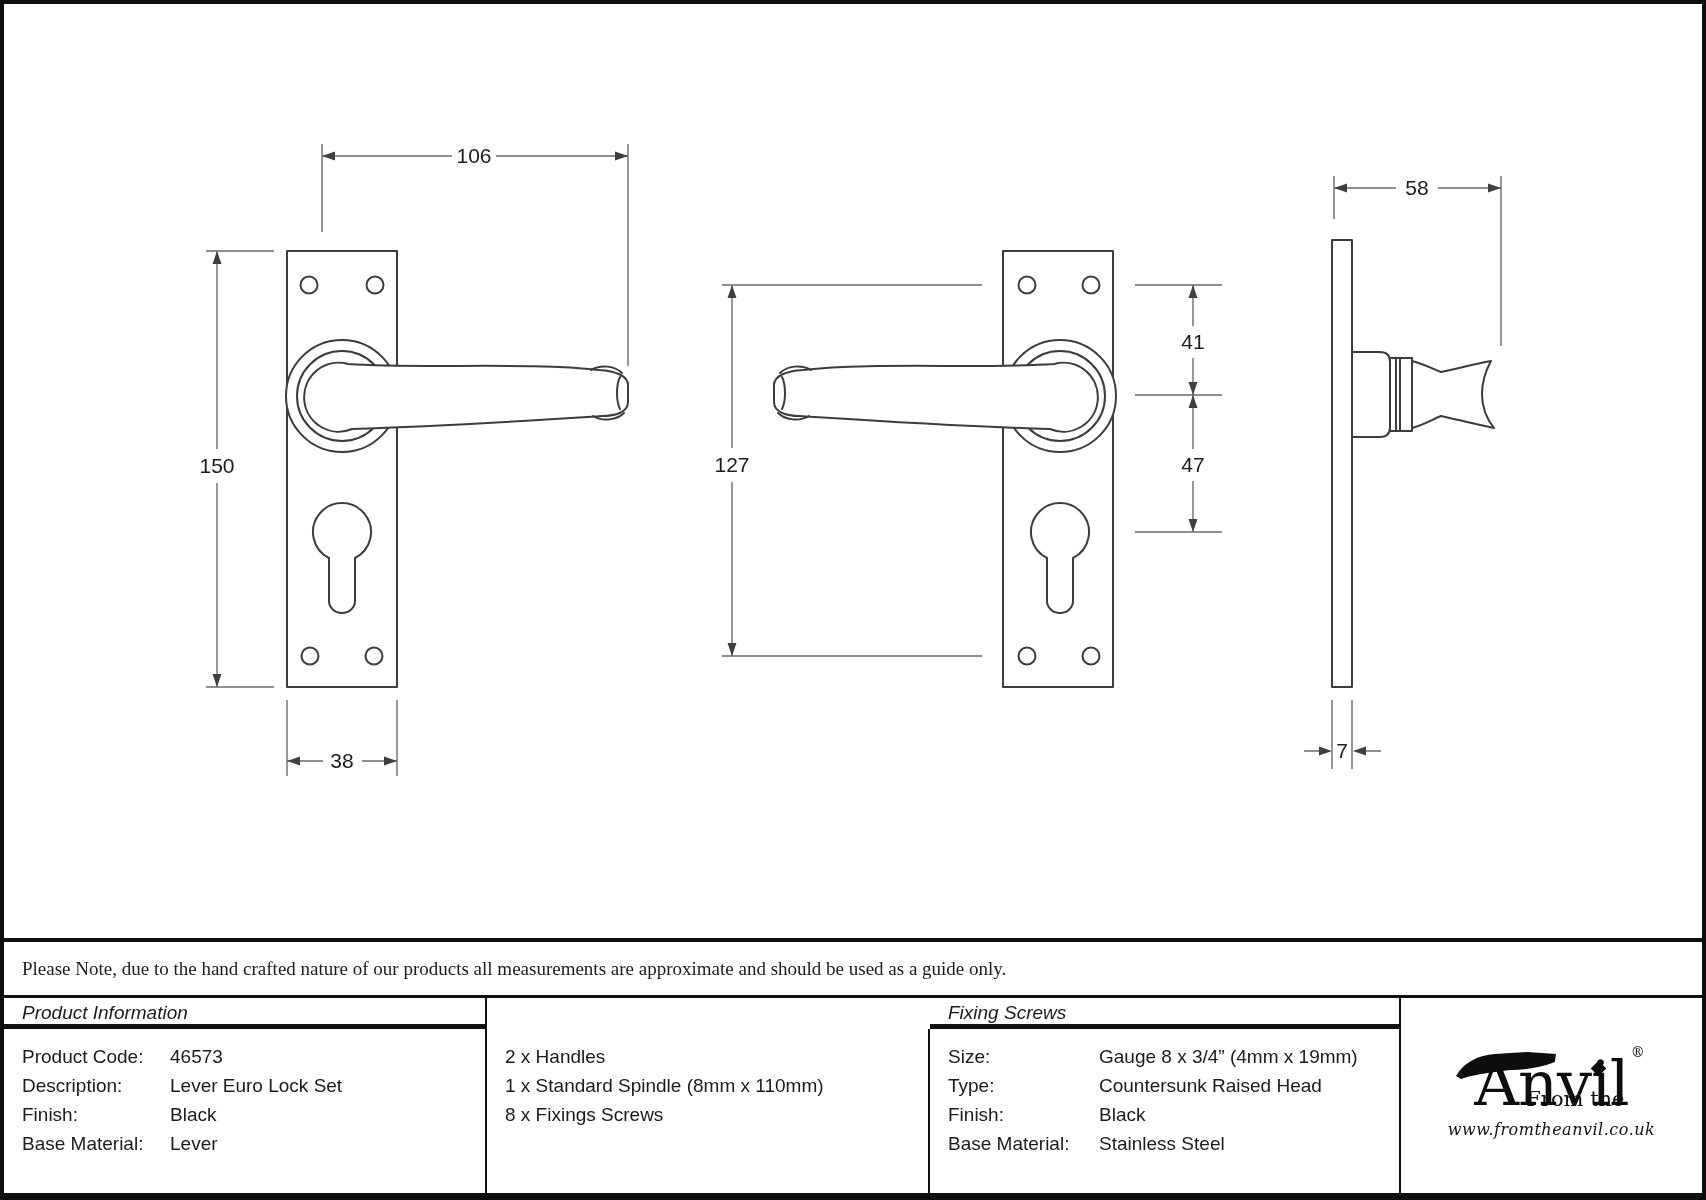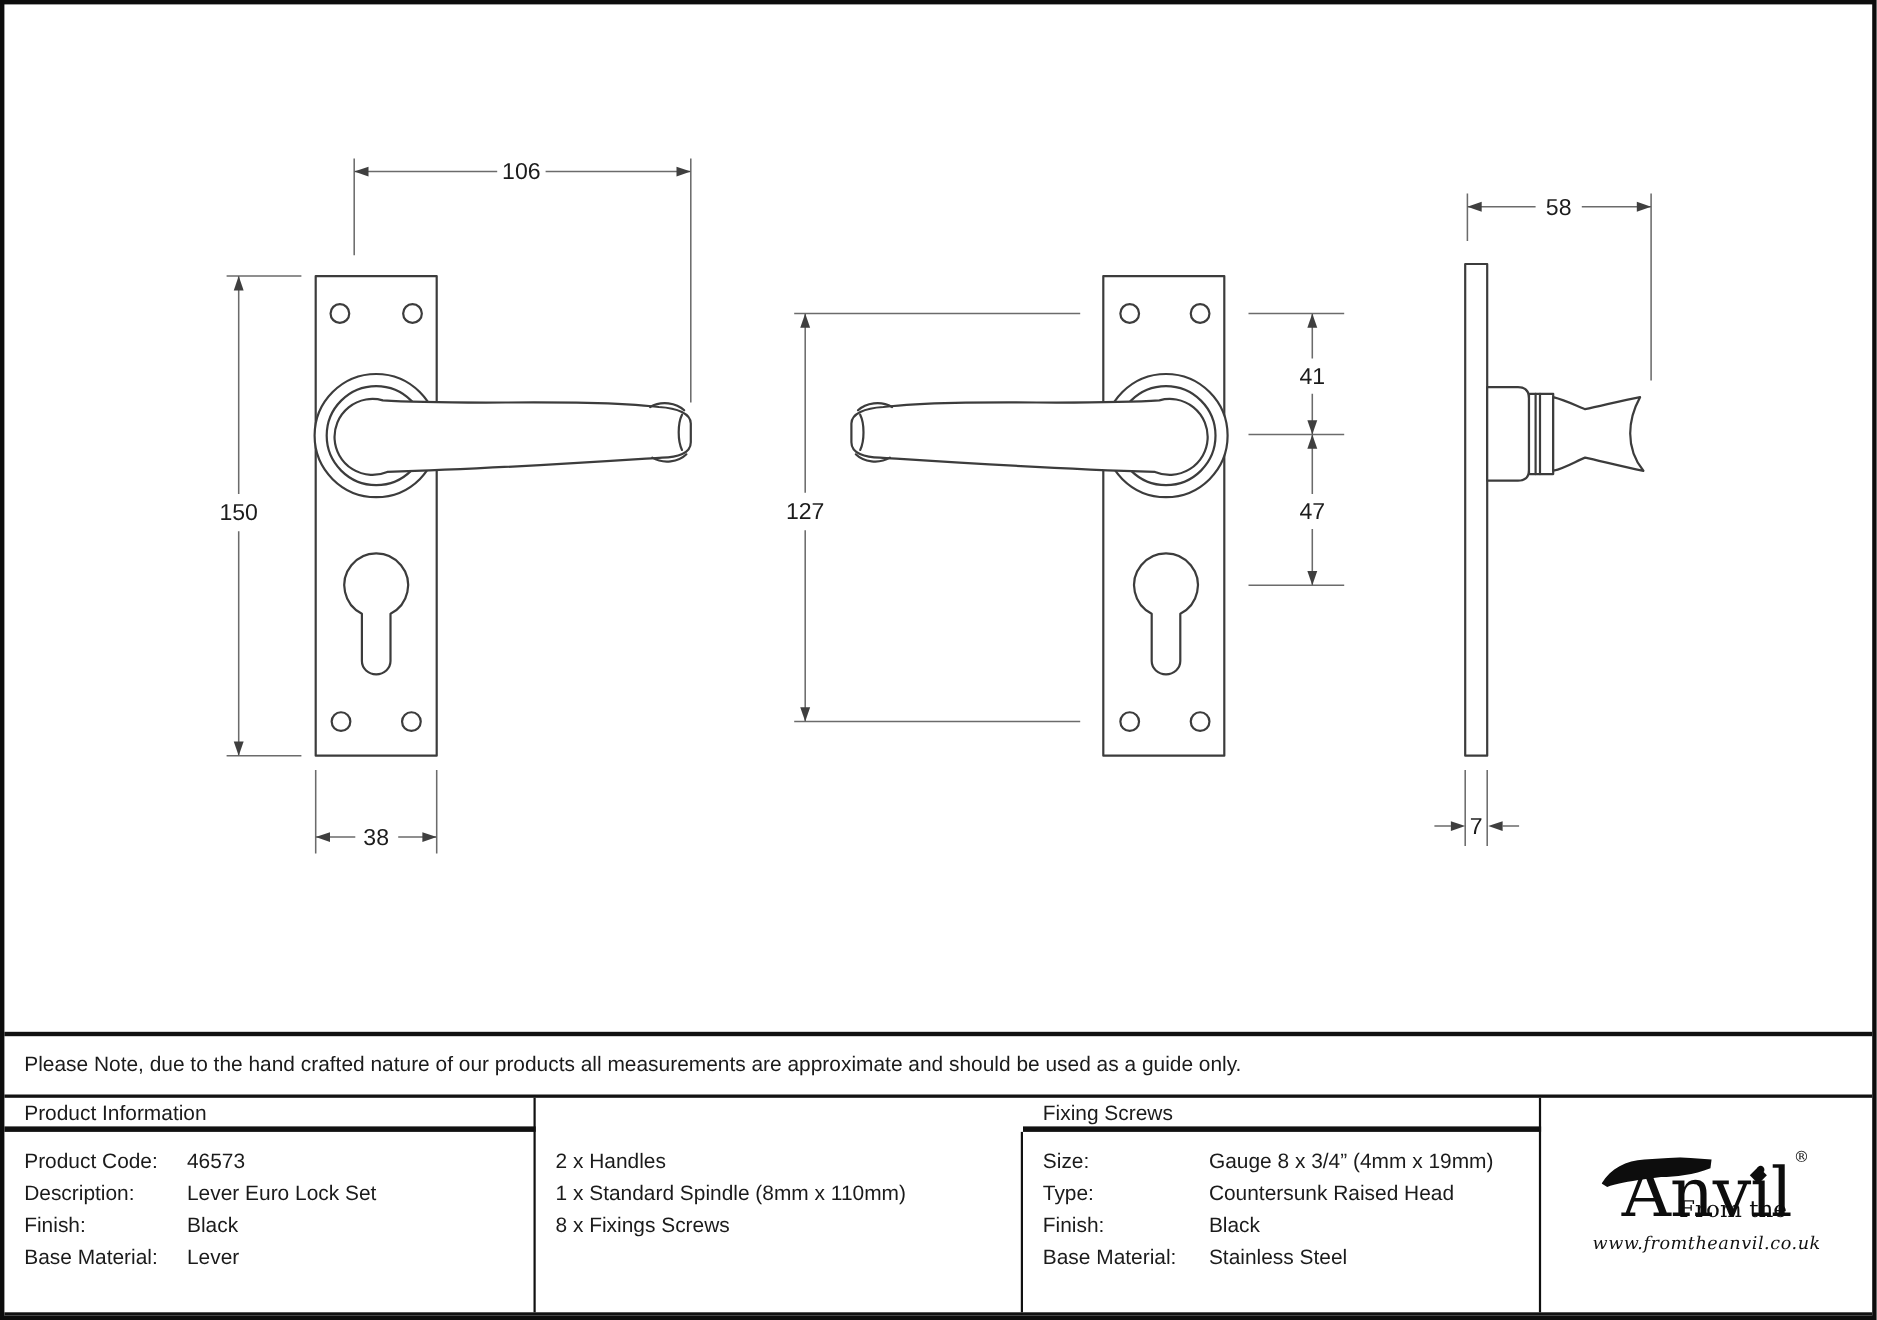--- a/index.html
+++ b/index.html
@@ -5,24 +5,24 @@
   html,body{margin:0;padding:0;background:#ffffff;}
   body{position:relative;width:1706px;height:1200px;font-family:"Liberation Sans",sans-serif;color:#1b1b1b;overflow:hidden;}
   .frame{position:absolute;inset:0;border:4px solid #0d0d0d;pointer-events:none;}
   .drawing{position:absolute;left:0;top:0;}
   .part{fill:#ffffff;stroke:#3c3c3c;stroke-width:2;stroke-linejoin:round;}
   .partline{fill:none;stroke:#3c3c3c;stroke-width:2;stroke-linecap:round;}
   .dim{stroke:#6b6b6b;stroke-width:1.4;fill:none;}
   .arr{fill:#3f3f3f;stroke:none;}
   .dimtext{font-family:"Liberation Sans",sans-serif;font-size:21px;fill:#1c1c1c;text-anchor:middle;}
   .note-row{position:absolute;left:4px;right:4px;top:938px;height:53px;border-top:4px solid #111;
-    display:flex;align-items:center;padding-left:18px;font-size:19px;}
+    display:flex;align-items:center;padding-left:18px;font-size:19px;font-family:Liberation Serif, serif;}
   .data-table{position:absolute;left:4px;right:4px;top:995px;bottom:4px;border-top:3px solid #111;
     border-bottom:3px solid #111;display:grid;grid-template-columns:483px 443px 471px auto;grid-template-rows:31px auto;}
-  .th{grid-row:1;padding:4px 0 0 18px;font-size:19px;border-bottom:5px solid #111;border-right:2px solid #111;}
+  .th{grid-row:1;padding:4px 0 0 18px;font-size:19px;border-bottom:5px solid #111;border-right:2px solid #111;font-style:italic;}
   .cell{grid-row:2;padding:13px 16px 0 18px;font-size:19px;line-height:29px;border-right:2px solid #111;}
   .kv .k{display:inline-block;}
   .kv-w1 .k{width:148px;}
   .kv-w3 .k{width:151px;}
   .logo-cell{grid-column:4;grid-row:1/3;display:flex;align-items:center;justify-content:center;}
   .logo{text-align:center;}
   .brand-row{position:relative;display:inline-block;font-family:"DejaVu Serif",serif;font-size:62px;line-height:1;
     color:#0d0d0d;letter-spacing:-1px;white-space:nowrap;}
   .from-the{position:absolute;left:52px;top:-4px;font-size:21px;letter-spacing:0;font-family:"DejaVu Serif",serif;margin-top:40px;}
   .anvil-horn{position:absolute;left:-18px;top:-1px;width:102px;height:28px;}

